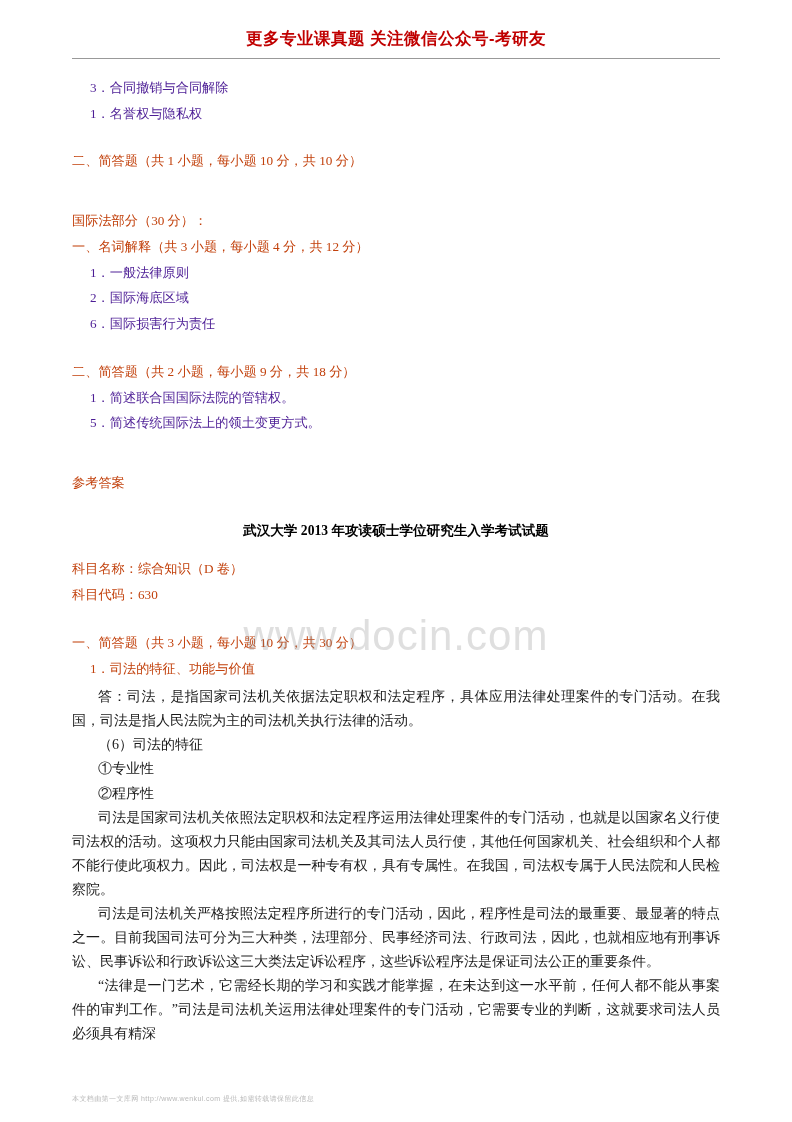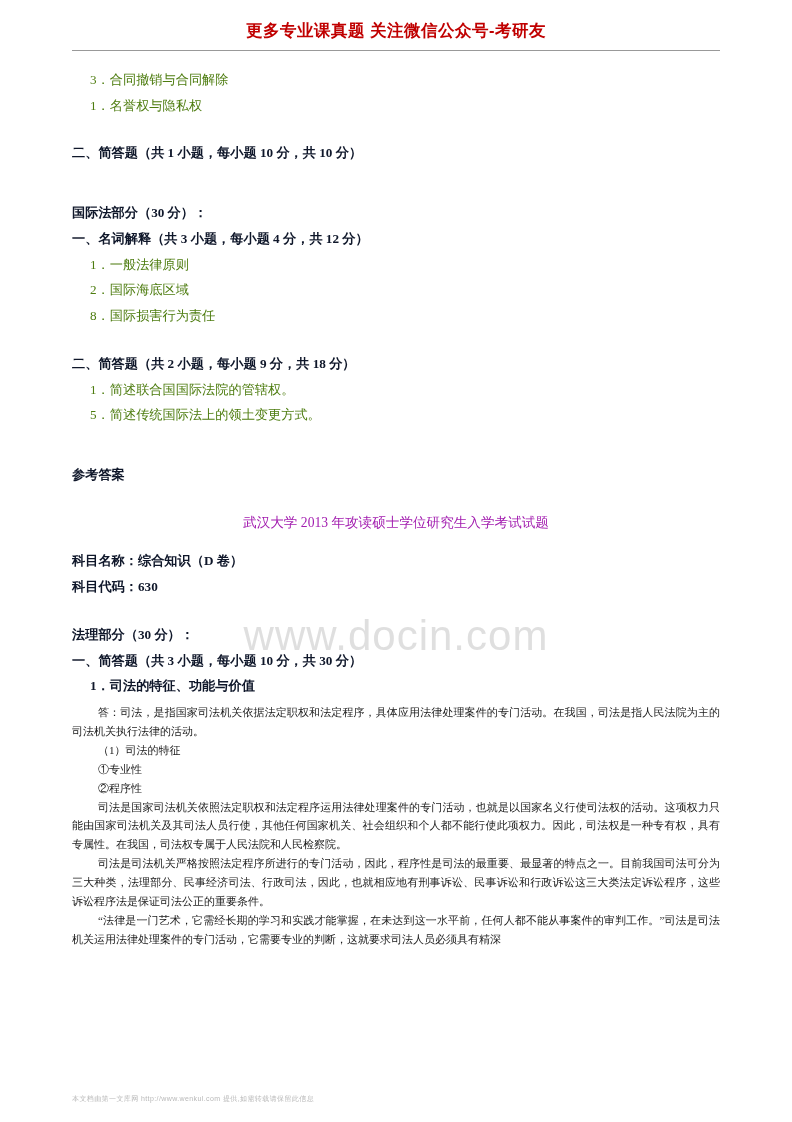--- a/index.html
+++ b/index.html
@@ -19,21 +19,21 @@
     position: relative;
     width: 792px;
     height: 1122px;
     box-sizing: border-box;
     padding: 0 72px;
   }
 
   
   .banner {
     text-align: center;
-    padding-top: 20px;
+    padding-top: 28px;
     padding-bottom: 6px;
   }
   .banner-text {
     font-family: "Liberation Sans", "DejaVu Sans", sans-serif;
     font-weight: bold;
     font-size: 16.5px;
     color: #c00000;
     letter-spacing: 0.5px;
   }
   .banner-rule {
@@ -46,38 +46,39 @@
   .content {
     padding-top: 10px;
     font-size: 13.2px;
     line-height: 1.95;
   }
   .line {
     margin: 0;
     white-space: pre-wrap;
   }
   .indent1 { padding-left: 18px; }
-  .blue { color: #0f172a; font-weight: bold; }
-  .black { color: #4d7c0f; }
+  .blue { color: #c2410c; }
+  .black { color: #4c1d95; }
   .spacer-sm { height: 12px; }
   .spacer-md { height: 22px; }
   .spacer-lg { height: 34px; }
 
   .center {
     text-align: center;
   }
   .title-blue {
-    color: #a21caf;
+    color: #000000;
     font-size: 13.6px;
+    font-weight: bold;
   }
 
   
   .para {
     margin: 0;
-    font-size: 11px;
+    font-size: 14px;
     line-height: 1.72;
     text-align: justify;
     text-justify: inter-ideograph;
   }
   .para-indent { text-indent: 26px; }
 
   
   .watermark {
     position: absolute;
     left: 0;
@@ -127,21 +128,21 @@
     <div class="spacer-md"></div>
 
     <p class="line blue">二、简答题（共 1 小题，每小题 10 分，共 10 分）</p>
 
     <div class="spacer-lg"></div>
 
     <p class="line blue">国际法部分（30 分）：</p>
     <p class="line blue">一、名词解释（共 3 小题，每小题 4 分，共 12 分）</p>
     <p class="line indent1 black">1．一般法律原则</p>
     <p class="line indent1 black">2．国际海底区域</p>
-    <p class="line indent1 black">8．国际损害行为责任</p>
+    <p class="line indent1 black">6．国际损害行为责任</p>
 
     <div class="spacer-md"></div>
 
     <p class="line blue">二、简答题（共 2 小题，每小题 9 分，共 18 分）</p>
     <p class="line indent1 black">1．简述联合国国际法院的管辖权。</p>
     <p class="line indent1 black">5．简述传统国际法上的领土变更方式。</p>
 
     <div class="spacer-lg"></div>
 
     <p class="line blue">参考答案</p>
@@ -150,28 +151,27 @@
 
     <p class="line center title-blue">武汉大学 2013 年攻读硕士学位研究生入学考试试题</p>
 
     <div class="spacer-sm"></div>
 
     <p class="line blue">科目名称：综合知识（D 卷）</p>
     <p class="line blue">科目代码：630</p>
 
     <div class="spacer-md"></div>
 
-    <p class="line blue">法理部分（30 分）：</p>
     <p class="line blue">一、简答题（共 3 小题，每小题 10 分，共 30 分）</p>
     <p class="line blue indent1">1．司法的特征、功能与价值</p>
 
     <div style="height:4px"></div>
 
     <p class="para para-indent">答：司法，是指国家司法机关依据法定职权和法定程序，具体应用法律处理案件的专门活动。在我国，司法是指人民法院为主的司法机关执行法律的活动。</p>
-    <p class="para para-indent">（1）司法的特征</p>
+    <p class="para para-indent">（6）司法的特征</p>
     <p class="para para-indent">①专业性</p>
     <p class="para para-indent">②程序性</p>
     <p class="para para-indent">司法是国家司法机关依照法定职权和法定程序运用法律处理案件的专门活动，也就是以国家名义行使司法权的活动。这项权力只能由国家司法机关及其司法人员行使，其他任何国家机关、社会组织和个人都不能行使此项权力。因此，司法权是一种专有权，具有专属性。在我国，司法权专属于人民法院和人民检察院。</p>
     <p class="para para-indent">司法是司法机关严格按照法定程序所进行的专门活动，因此，程序性是司法的最重要、最显著的特点之一。目前我国司法可分为三大种类，法理部分、民事经济司法、行政司法，因此，也就相应地有刑事诉讼、民事诉讼和行政诉讼这三大类法定诉讼程序，这些诉讼程序法是保证司法公正的重要条件。</p>
     <p class="para para-indent">“法律是一门艺术，它需经长期的学习和实践才能掌握，在未达到这一水平前，任何人都不能从事案件的审判工作。”司法是司法机关运用法律处理案件的专门活动，它需要专业的判断，这就要求司法人员必须具有精深</p>
 
   </div>
 
   <div class="footer">本文档由第一文库网 http://www.wenkul.com 提供,如需转载请保留此信息</div>
 

